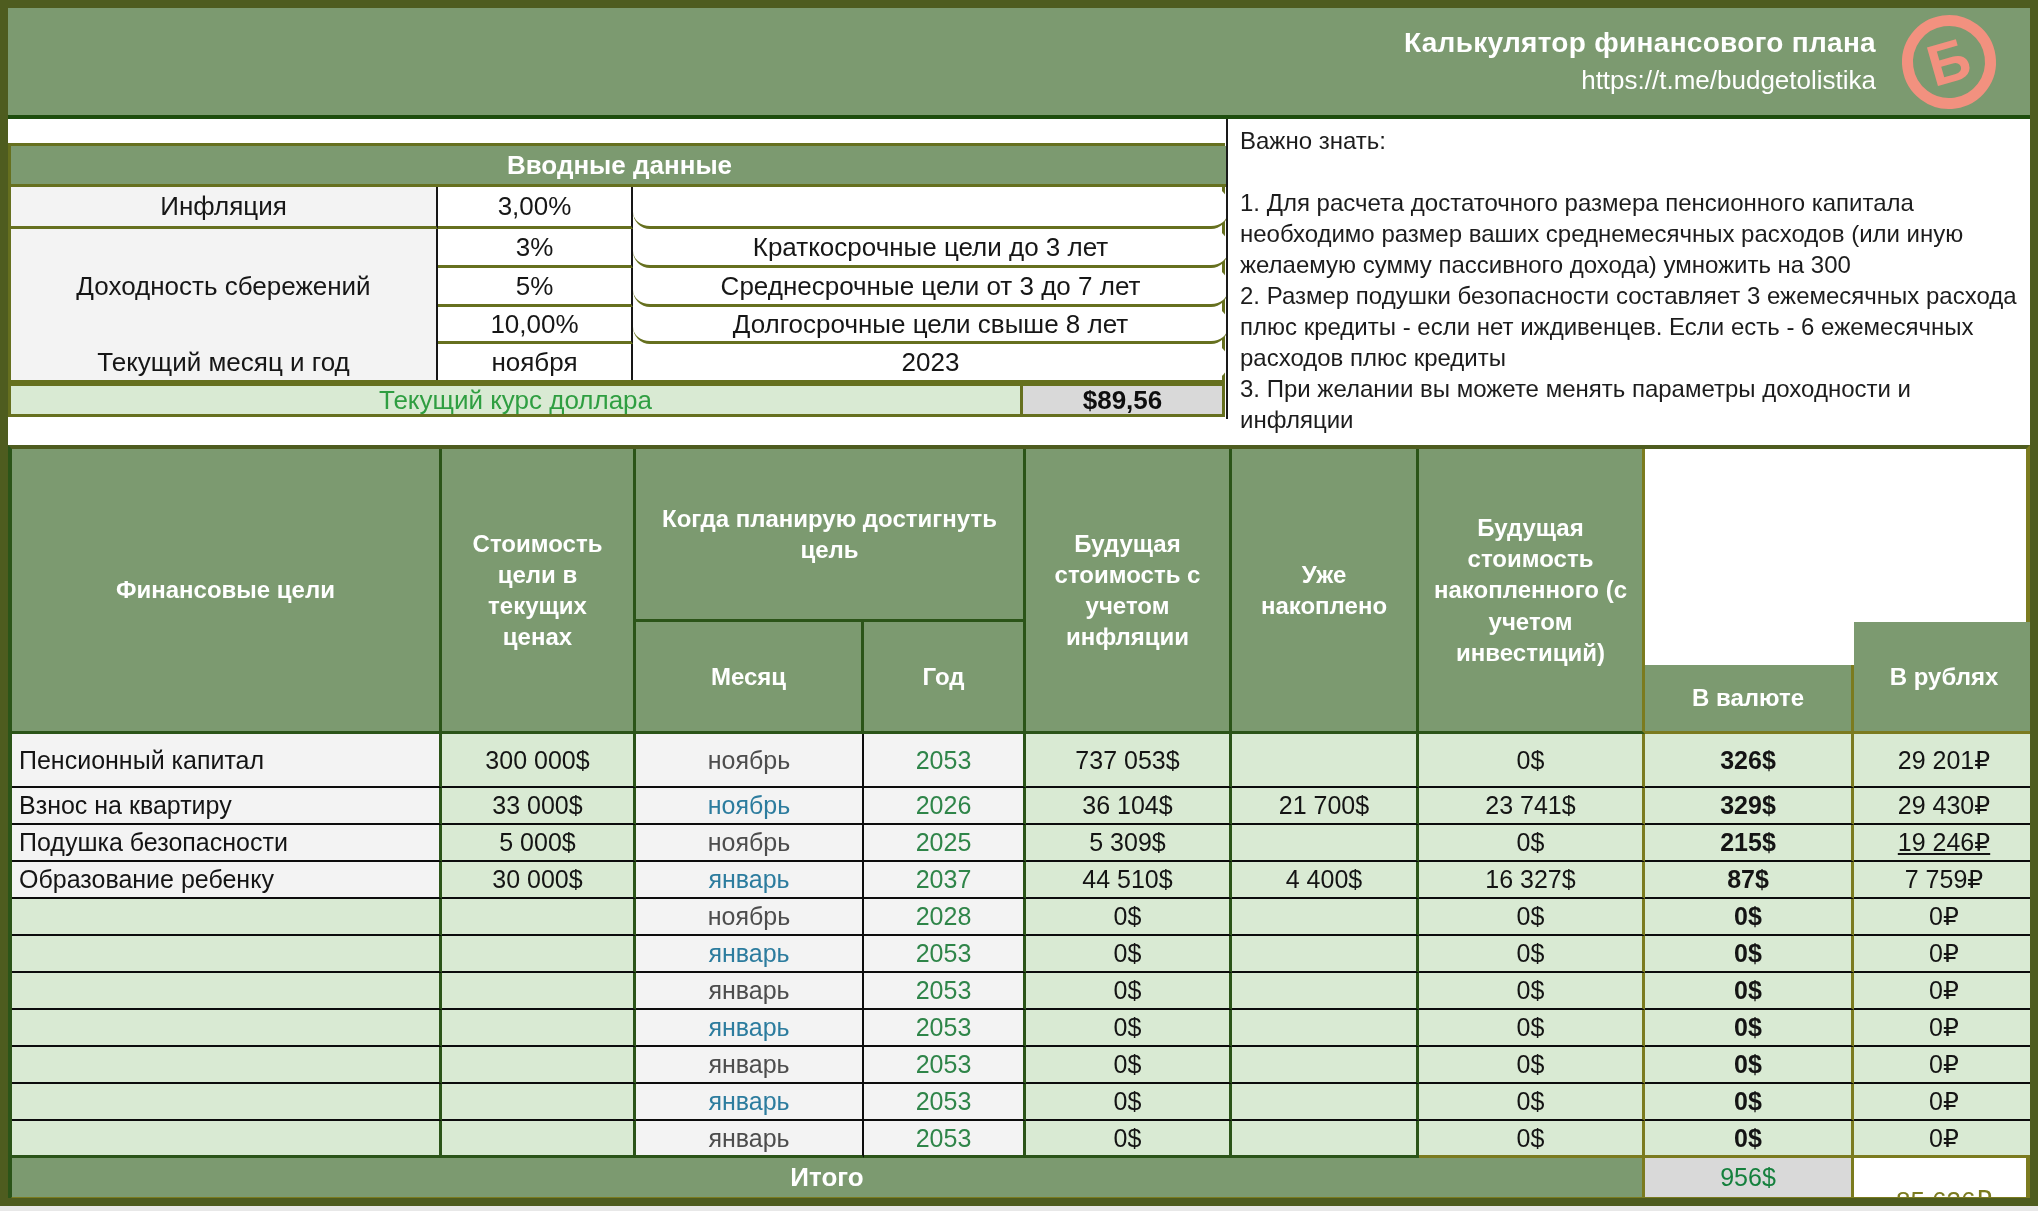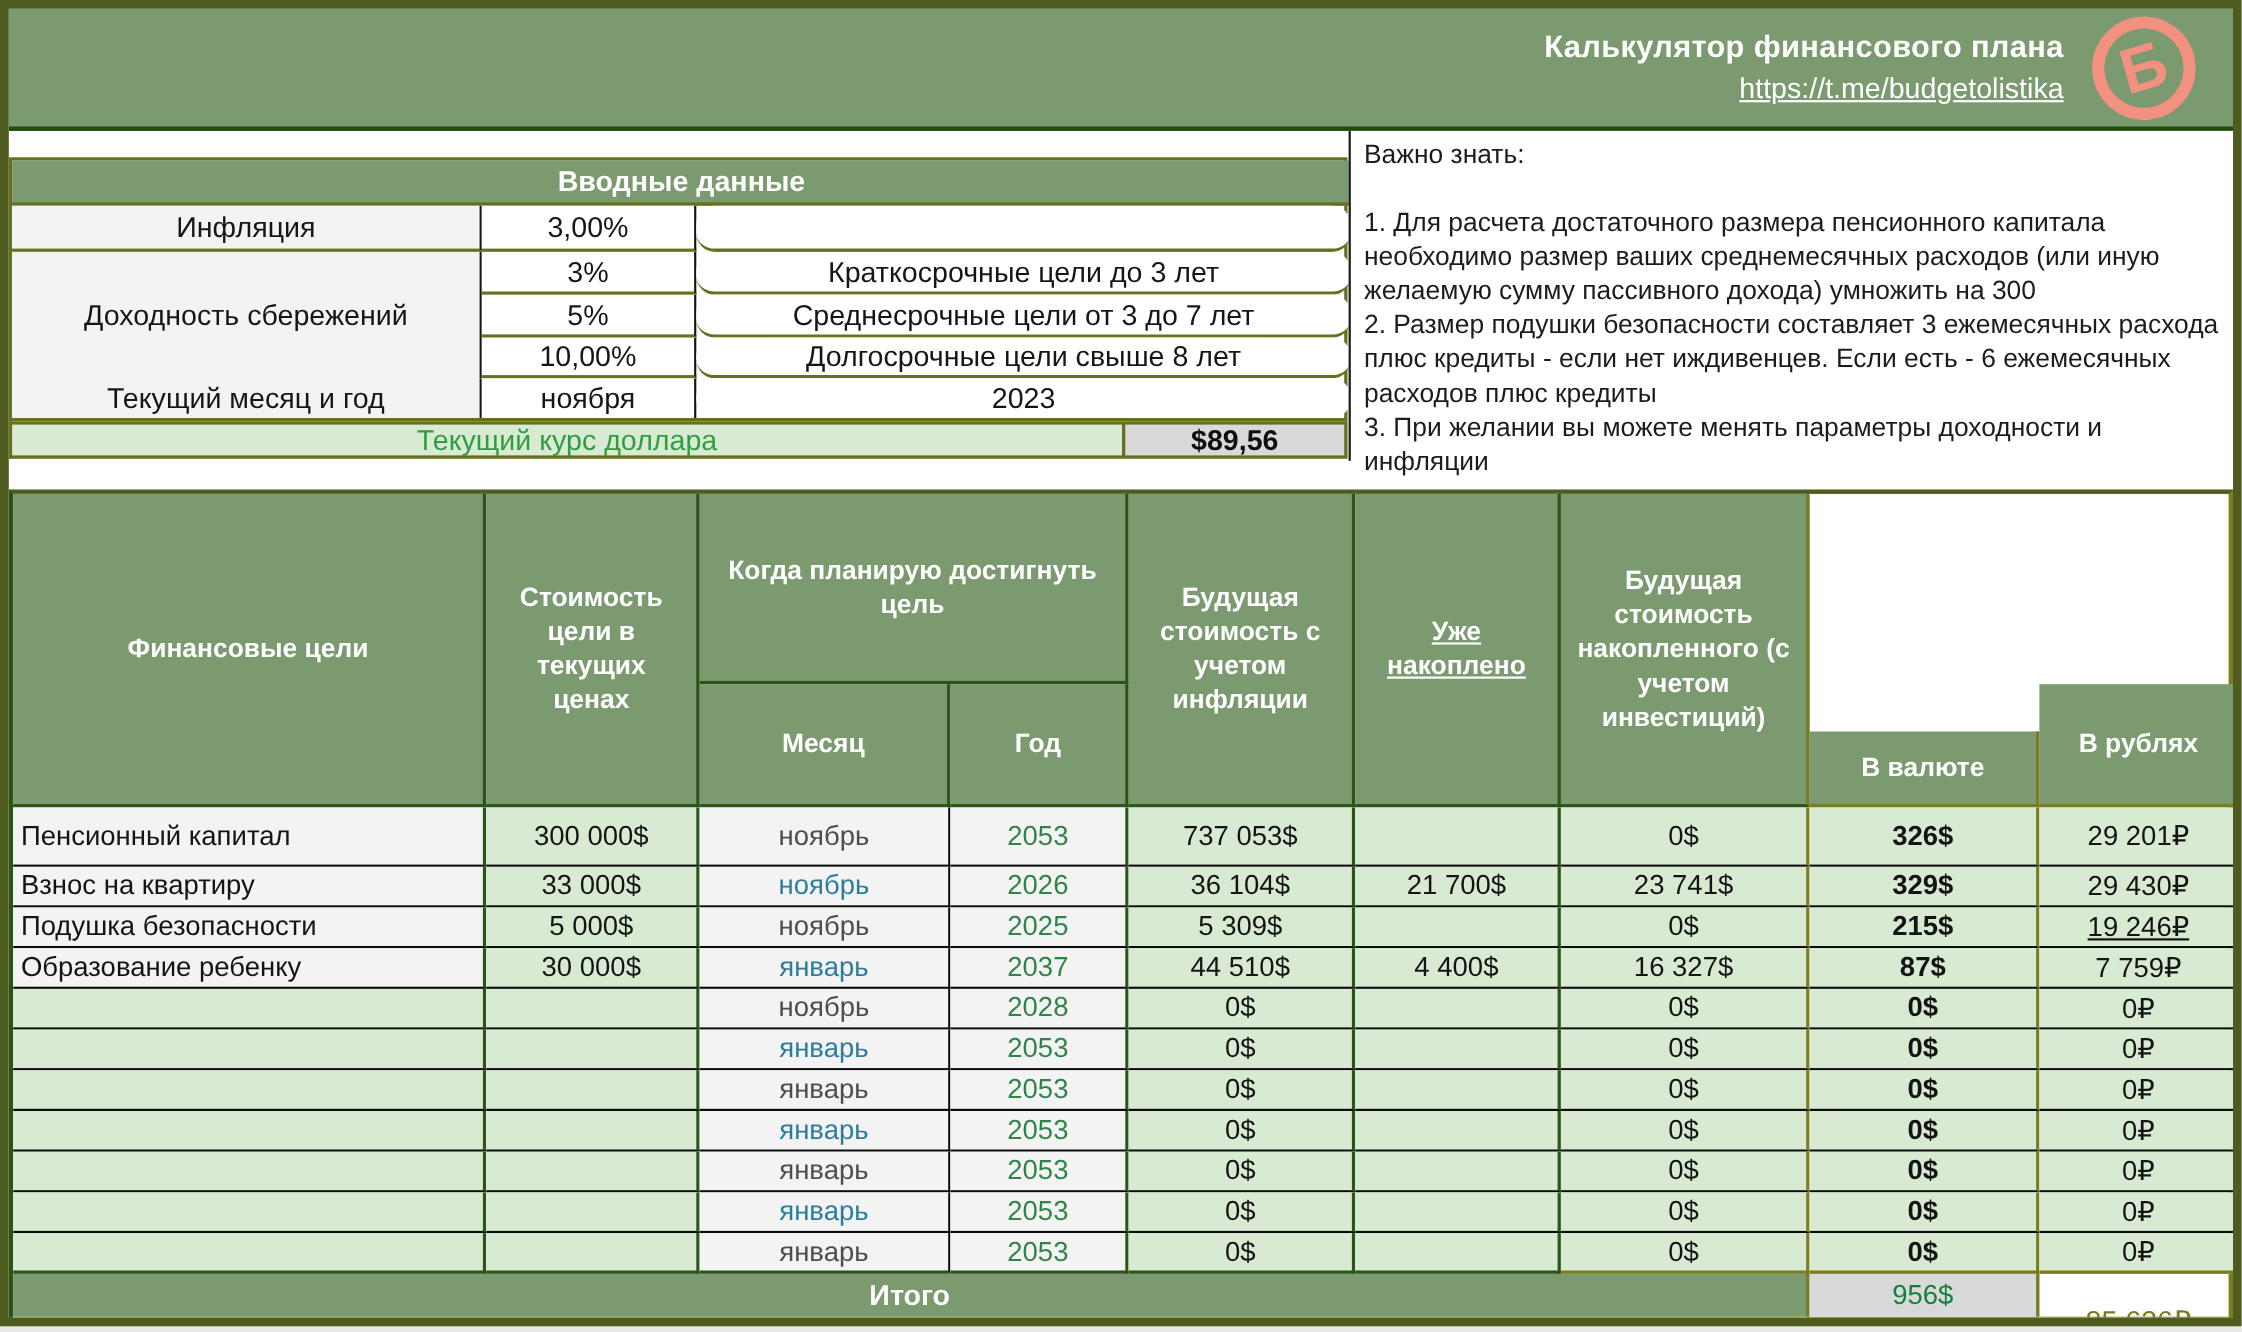--- a/index.html
+++ b/index.html
@@ -10,21 +10,21 @@
     border:8px solid var(--frame-olive); overflow:hidden;
   }
   
   .topbar{
     position:absolute; left:0; top:0; width:2022px; height:111px;
     background:var(--sage-green); border-bottom:4px solid var(--darker-green-line);
     display:flex; align-items:center; justify-content:flex-end; gap:26px; padding-right:34px;
   }
   .titles{ text-align:right; color:#fff; }
   .app-title{ font-size:28px; font-weight:700; letter-spacing:.3px; }
-  .tg-link{ display:inline-block; margin-top:6px; font-size:26px; color:#fff; text-decoration:underline; cursor:pointer;margin-left:19px; }
+  .tg-link{ display:inline-block; margin-top:6px; font-size:26px; color:#fff; cursor:pointer;margin-left:19px; }
   .logo{
     width:94px; height:94px; border:11px solid var(--coral); border-radius:50%;
     display:flex; align-items:center; justify-content:center; transform:rotate(-8deg);
   }
   .logo-letter{ font-size:58px; font-weight:800; color:var(--coral); transform:rotate(-8deg) translateY(-1px); }
 
   
   .inputs{
     position:absolute; left:0; top:135px; width:1217px; height:240px;
     display:grid; grid-template-columns:427px 195px 595px;
@@ -67,21 +67,21 @@
     border-right:4px solid var(--olive); border-bottom:4px solid var(--olive);
     background:#fff;
   }
   .hcell{
     background:var(--sage-green); color:#fff; font-weight:700; font-size:24px; line-height:1.3;
     display:flex; align-items:center; justify-content:center; text-align:center; padding:0 10px;
     border-right:3px solid var(--dark-green); border-bottom:3px solid var(--dark-green);
   }
   .h-goal{ grid-area:1/1/3/2; } .h-cost{ grid-area:1/2/3/3; }
   .h-when{ grid-area:1/3/2/5; } .h-month{ grid-area:2/3/3/4; } .h-year{ grid-area:2/4/3/5; }
-  .h-fcost{ grid-area:1/5/3/6; } .h-saved{ grid-area:1/6/3/7;text-decoration:underline; } .h-fsaved{ grid-area:1/7/3/8; border-right-color:var(--olive); }
+  .h-fcost{ grid-area:1/5/3/6; } .h-saved{ grid-area:1/6/3/7; } .h-fsaved{ grid-area:1/7/3/8; border-right-color:var(--olive); }
   .h-monthly{ grid-area:1/8/2/10; border-right:none; border-bottom-color:var(--olive); }
   .h-cur{ grid-area:2/8/3/9; border-right-color:var(--olive); border-bottom-color:var(--olive);margin-top:43px; }
   .h-rub{ grid-area:2/9/3/10; border-right:none; border-bottom-color:var(--olive); }
 
   .cell{
     display:flex; align-items:center; justify-content:center;
     font-size:25px; color:#141414; background:var(--light-green);
     border-right:3px solid var(--dark-green); border-bottom:2px solid #0c0c0c;
     overflow:hidden; white-space:nowrap;
   }

